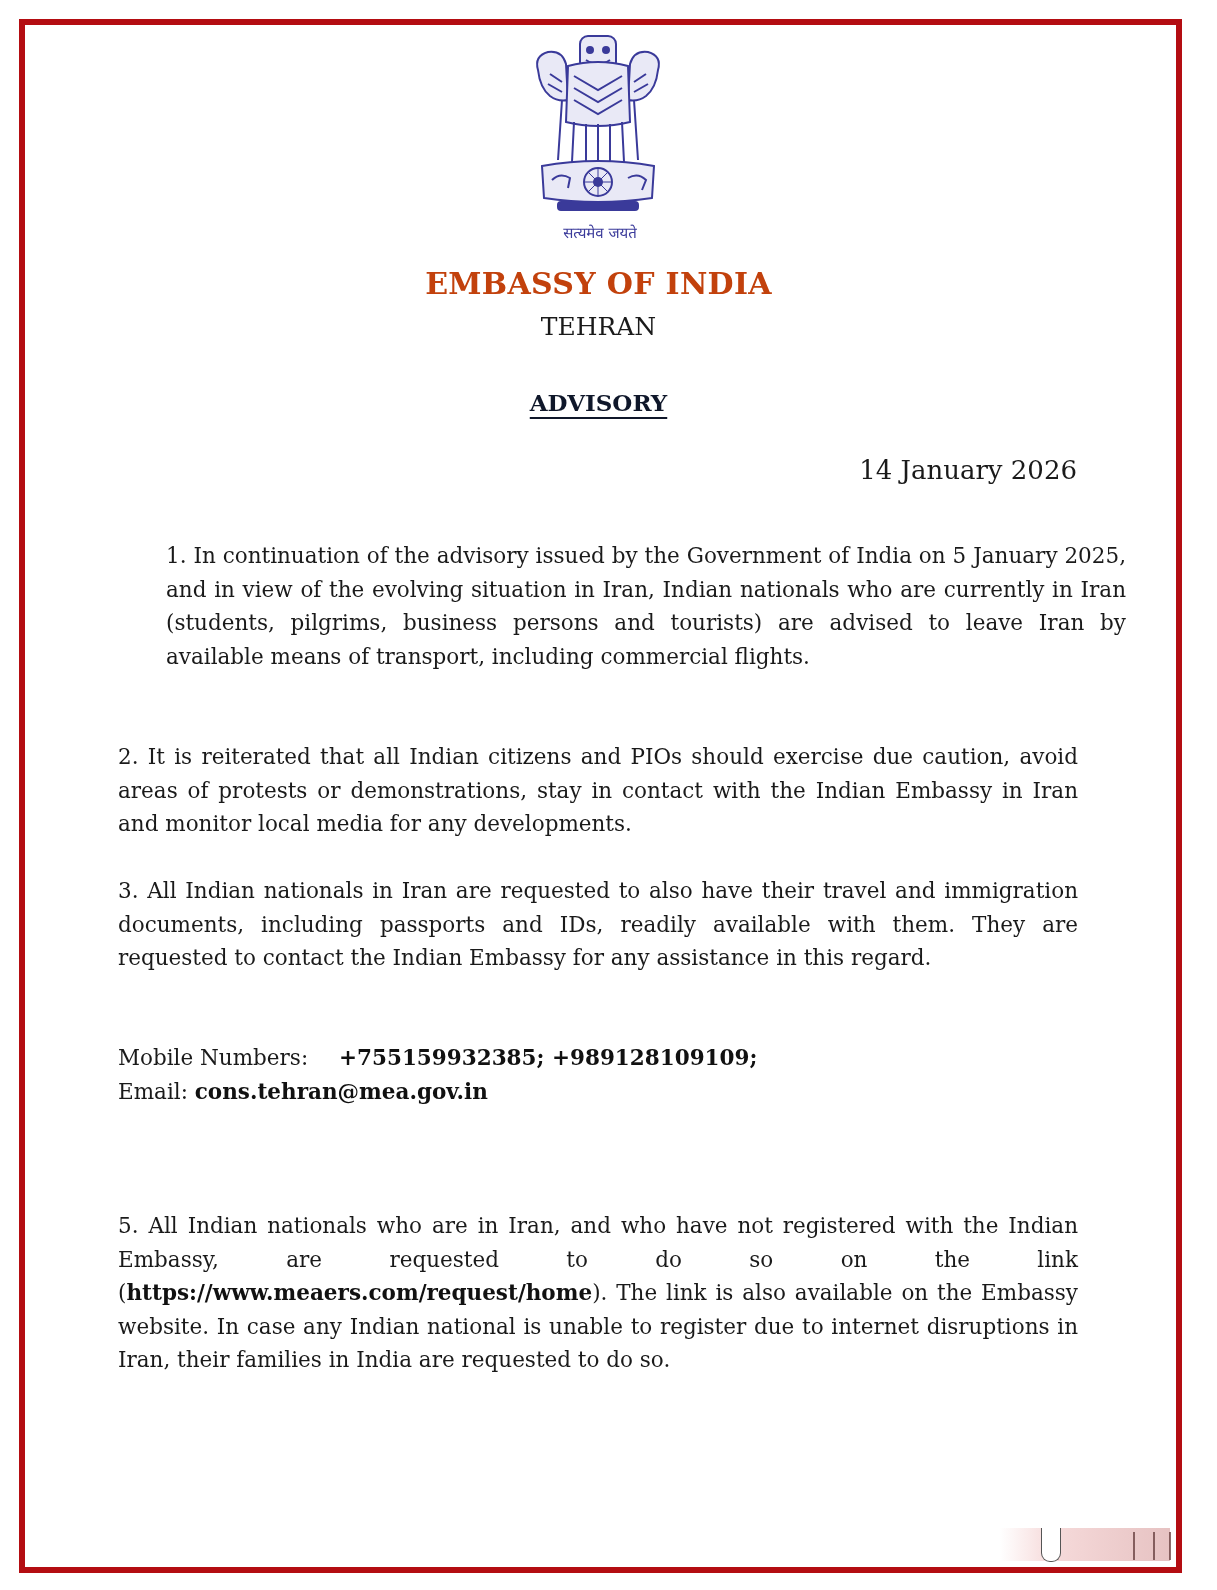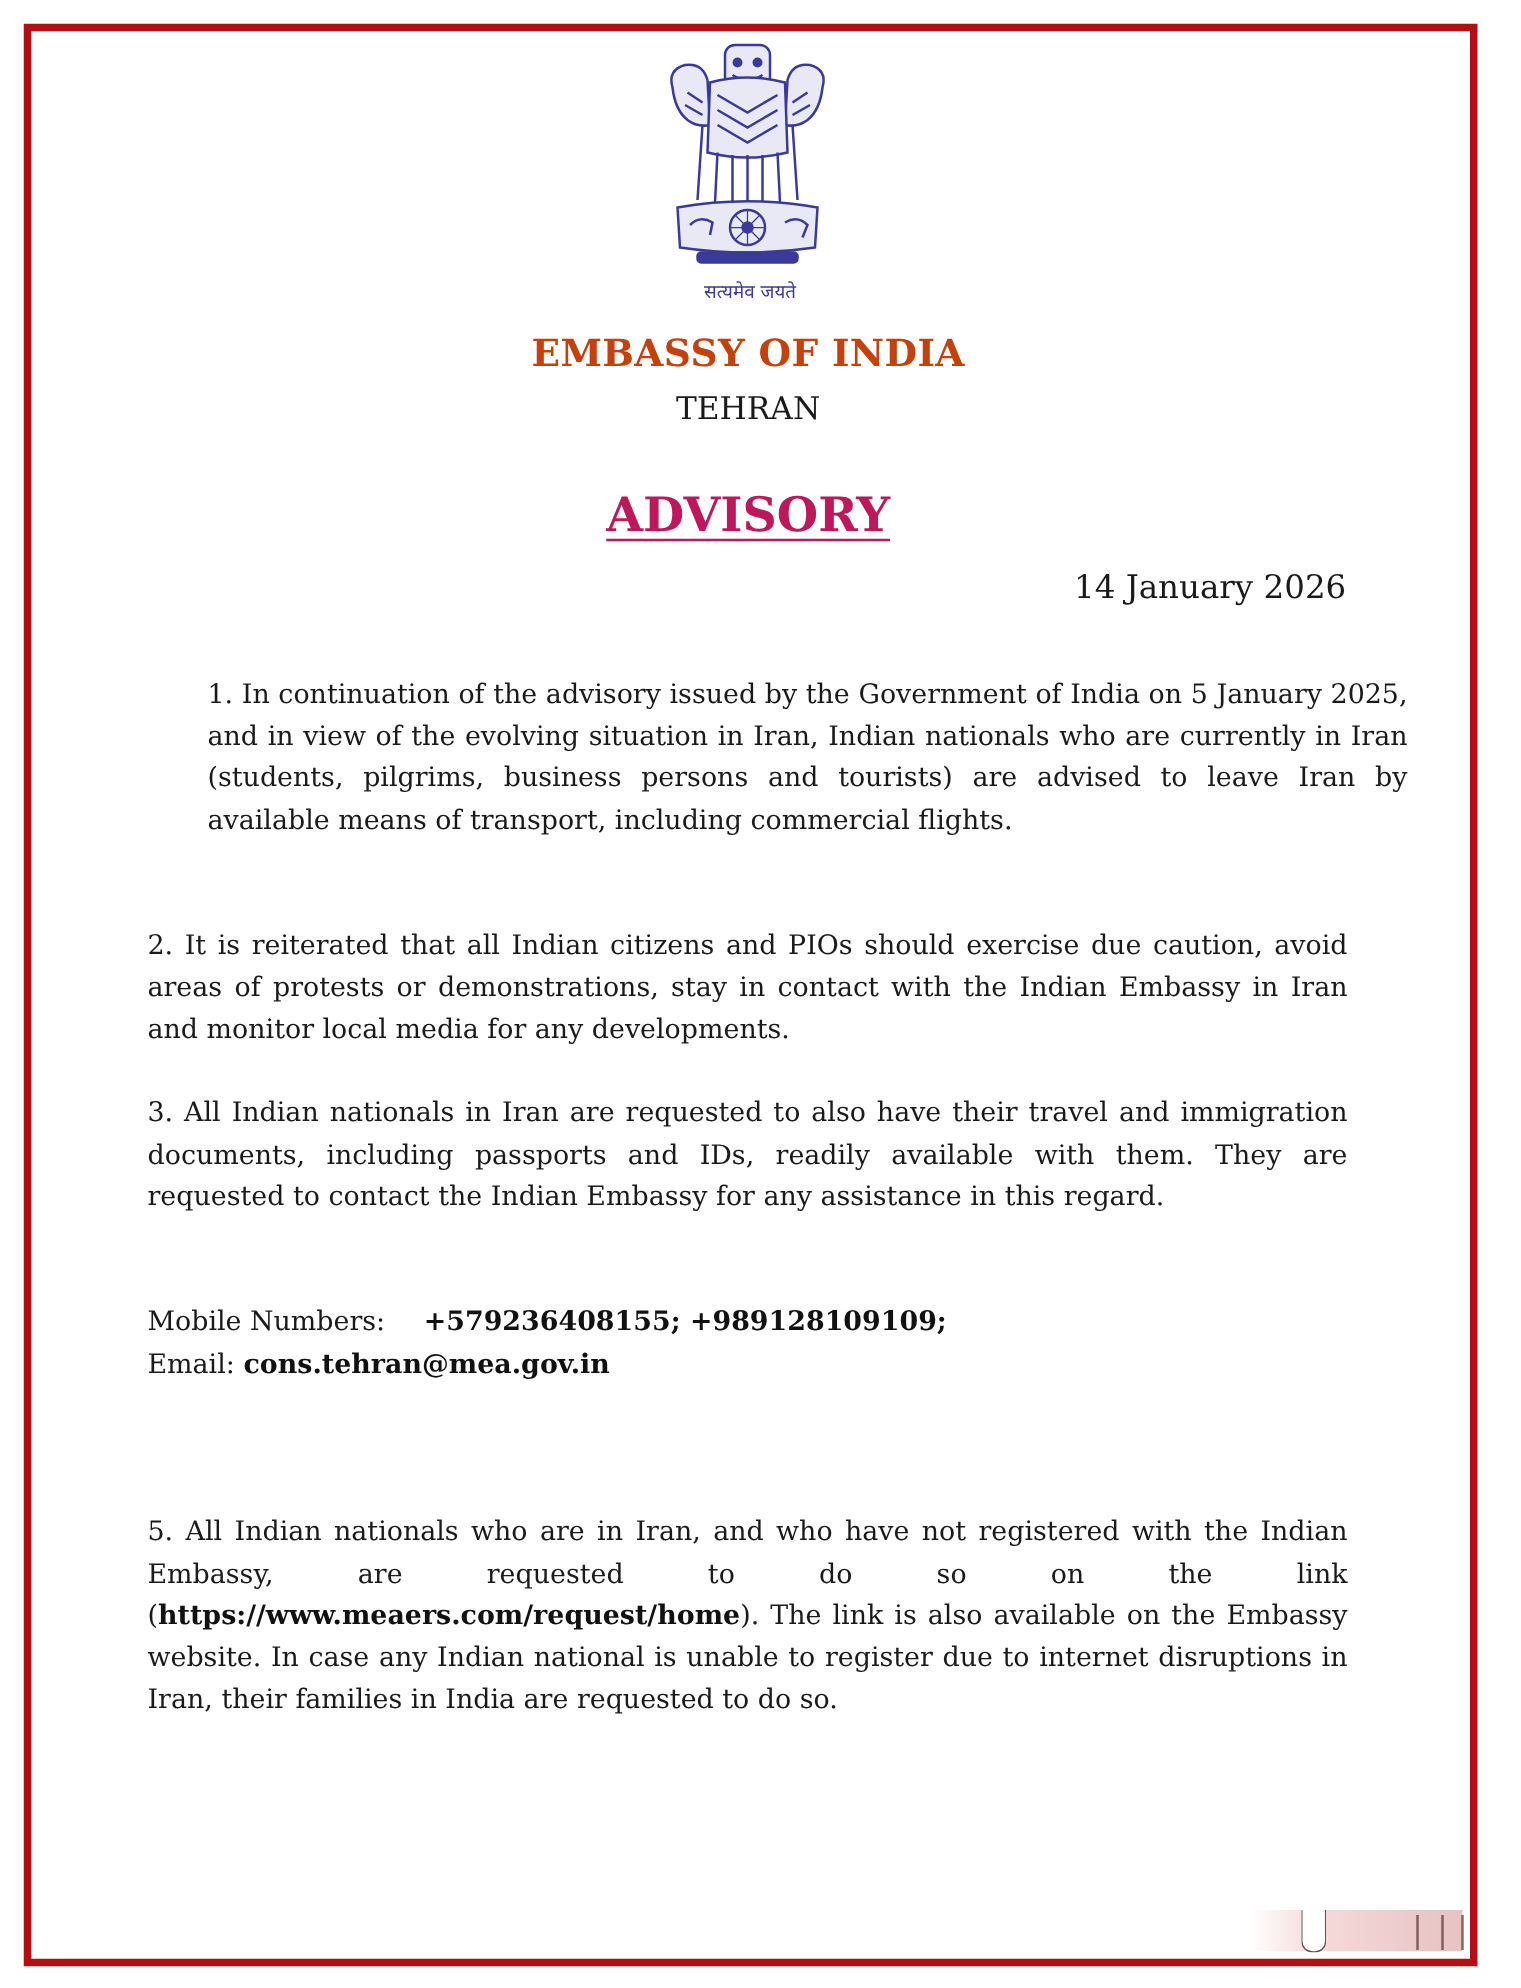--- a/index.html
+++ b/index.html
@@ -17,21 +17,21 @@
     position: absolute; left: 0; width: 1197px; top: 266px; text-align: center;
     font-family: "DejaVu Serif", serif; font-weight: bold; font-size: 30px; color: #c2410c;
     letter-spacing: 0.3px;
   }
   .hdr-city {
     position: absolute; left: 0; width: 1197px; top: 312px; text-align: center;
     font-family: "DejaVu Serif", serif; font-size: 25px; color: #1a1a1a;
   }
   .hdr-advisory {
     position: absolute; left: 0; width: 1197px; top: 389px; text-align: center;
-    font-family: "DejaVu Serif", serif; font-weight: bold; font-size: 38px; color: #be185d;
+    font-family: "DejaVu Serif", serif; font-weight: bold; font-size: 23px; color: #0f172a;
   }
   .hdr-advisory span { text-decoration: underline; text-decoration-thickness: 2px; text-underline-offset: 6px; }
   .date {
     position: absolute; right: 140px; top: 455px;
     font-family: "DejaVu Serif", serif; font-size: 26px; color: #1a1a1a;
   }
   .para {
     position: absolute; left: 118px; width: 960px;
     font-family: "DejaVu Serif", serif; font-size: 21.5px; line-height: 33.6px; color: #1a1a1a;
     text-align: justify;
@@ -88,21 +88,21 @@
 <div class="hdr-advisory"><span>ADVISORY</span></div>
 <div class="date">14 January 2026</div>
 
 <div class="para p1">1. In continuation of the advisory issued by the Government of India on 5 January 2025, and in view of the evolving situation in Iran, Indian nationals who are currently in Iran (students, pilgrims, business persons and tourists) are advised to leave Iran by available means of transport, including commercial flights.</div>
 <div class="para p2">2. It is reiterated that all Indian citizens and PIOs should exercise due caution, avoid areas of protests or demonstrations, stay in contact with the Indian Embassy in Iran and monitor local media for any developments.</div>
 <div class="para p3">3. All Indian nationals in Iran are requested to also have their travel and immigration documents, including passports and IDs, readily available with them. They are requested to contact the Indian Embassy for any assistance in this regard.</div>
 
 <div class="para p4">
   <div class="contact-row">
     <span class="contact-label">Mobile Numbers:</span>
-    <span class="bold">+579236408155; +989128109109;</span>
+    <span class="bold">+755159932385; +989128109109;</span>
   </div>
   <div class="contact-row">
     <span class="contact-label"></span>
   </div>
   <div>
     <span>Email:</span>
     <span class="bold">cons.tehran@mea.gov.in</span>
   </div>
 </div>
 

